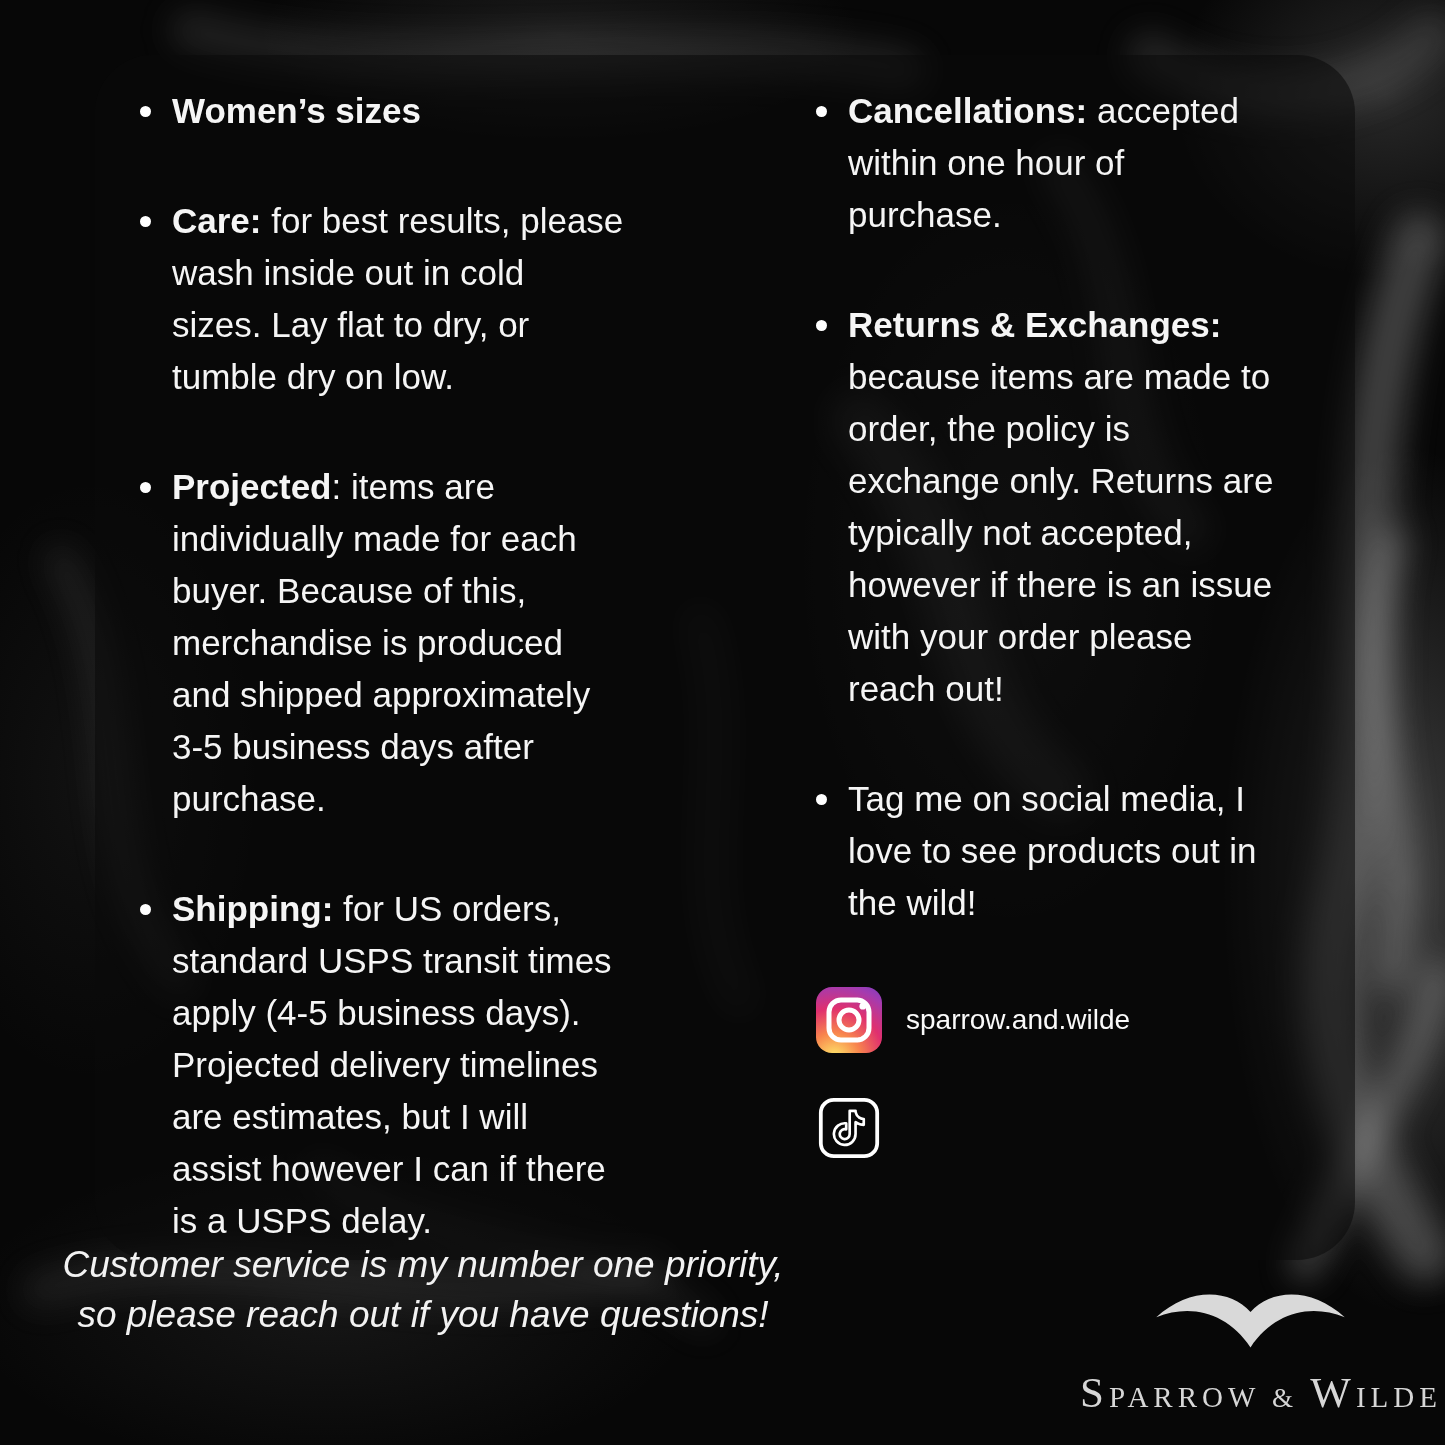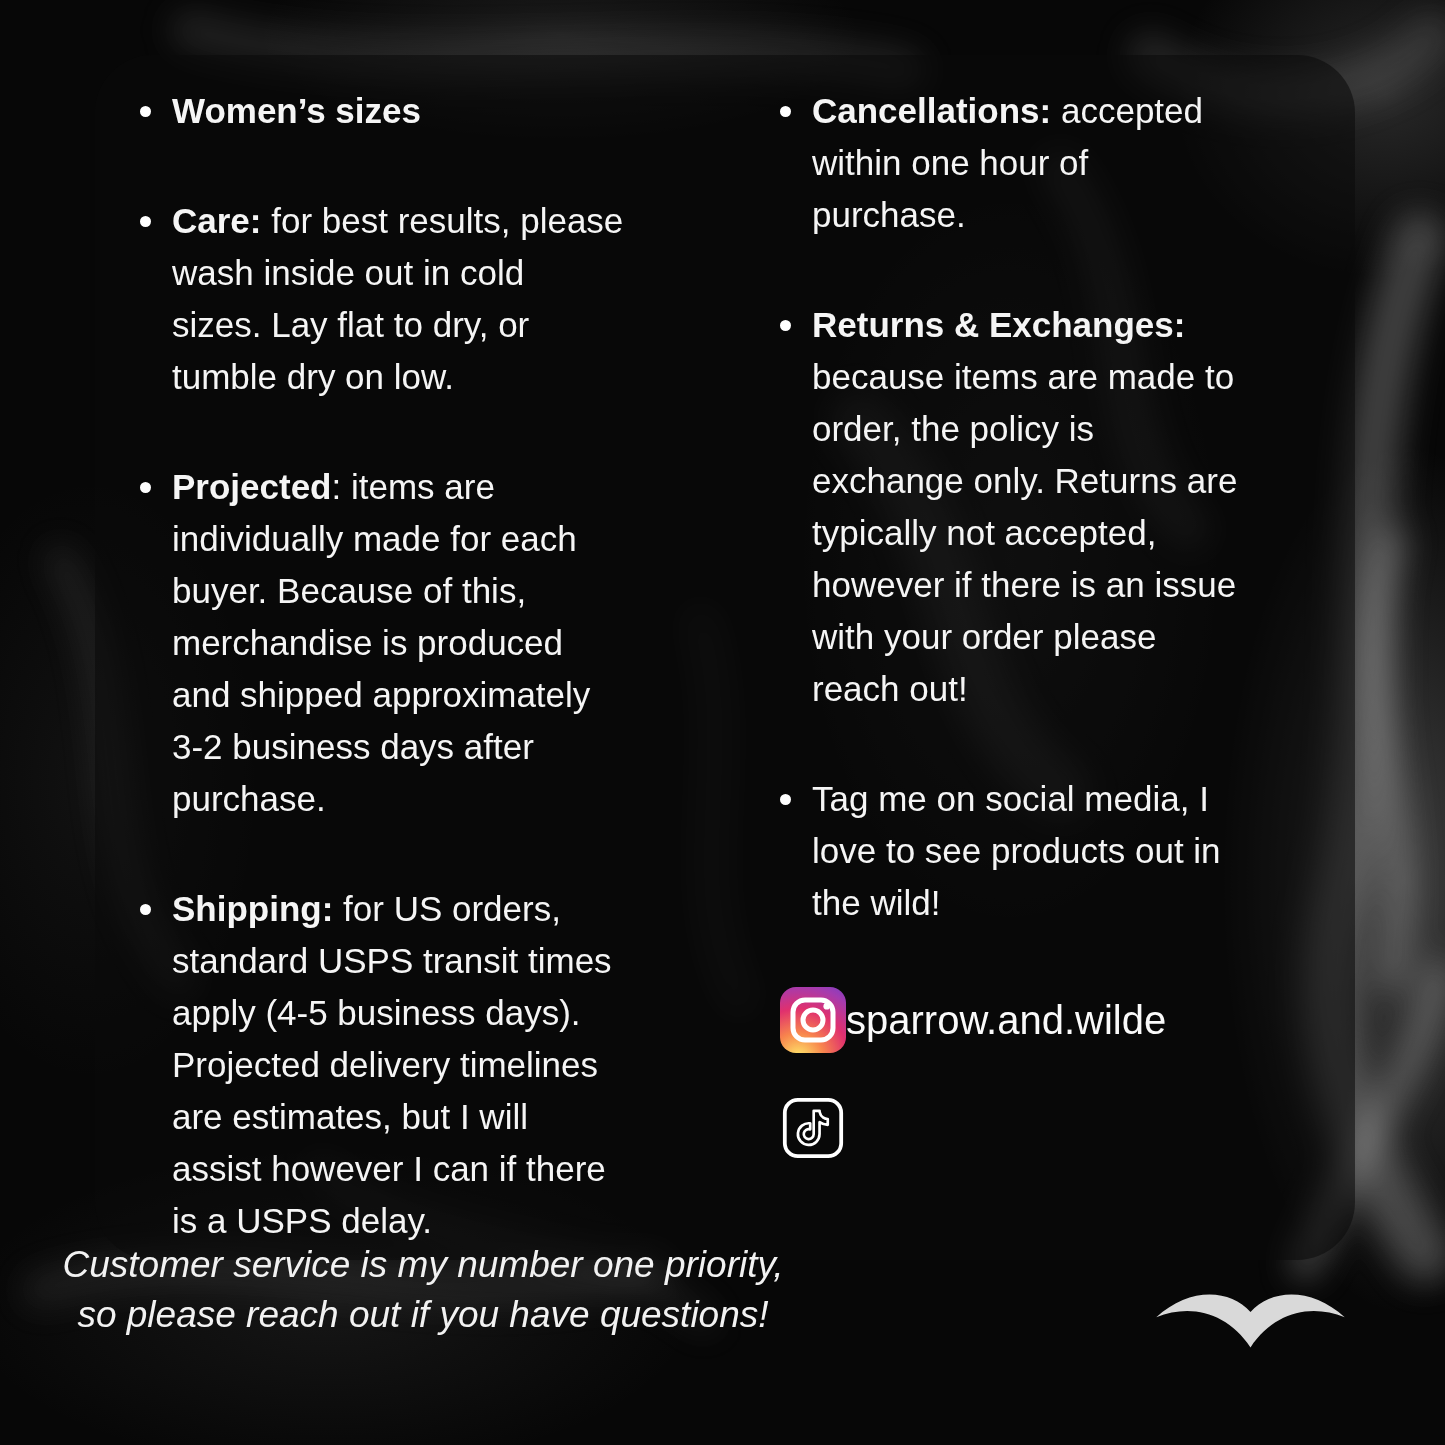--- a/index.html
+++ b/index.html
@@ -21,38 +21,38 @@
   .smoke{position:absolute;left:0;top:0;}
   .card{
     position:absolute;
     left:95px;top:55px;
     width:1260px;height:1205px;
     box-sizing:border-box;
     border-radius:58px;
     background:rgba(10,10,10,0.58);
     padding:30px 45px 0 45px;
     display:flex;
-    gap:70px;
+    gap:106px;
   }
   .col{box-sizing:border-box;}
   .col-left{flex:0 0 570px;}
   .col-right{flex:1;}
   .item{display:flex;margin-bottom:58px;}
   .dot{
     flex:0 0 11px;width:11px;height:11px;border-radius:50%;
     background:#fff;margin-top:21px;margin-right:21px;
   }
   .item-text{
     flex:1;font-size:35px;line-height:52px;
     white-space:pre-line;
   }
   .lead{font-weight:700;}
   .social{margin-top:52px;}
   .social-row{display:flex;align-items:center;margin-bottom:42px;}
-  .social-handle{font-size:40px;color:#fafafa;}
+  .social-handle{font-size:28px;margin-left:24px;color:#fafafa;}
   .ig-badge{
     width:66px;height:66px;border-radius:16px;
     background:radial-gradient(circle at 28% 108%, #fdd865 6%, #f8854d 30%, #e0306e 58%, #a43bb0 85%, #7b3fc4 100%);
     display:flex;align-items:center;justify-content:center;
   }
   .tt-badge{width:66px;height:66px;}
   .footer-note{
     position:absolute;left:38px;top:1240px;width:770px;
     font-size:37px;line-height:50px;font-style:italic;
     text-align:center;color:#f2f2f2;white-space:pre-line;
@@ -112,21 +112,21 @@
 tumble dry on low.</span></span>
       </div>
 
       <div class="item">
         <span class="dot"></span>
         <span class="item-text"><span class="lead">Projected</span><span>: items are
 individually made for each
 buyer. Because of this,
 merchandise is produced
 and shipped approximately
-3-2 business days after
+3-5 business days after
 purchase.</span></span>
       </div>
 
       <div class="item">
         <span class="dot"></span>
         <span class="item-text"><span class="lead">Shipping:</span><span> for US orders,
 standard USPS transit times
 apply (4-5 business days).
 Projected delivery timelines
 are estimates, but I will
@@ -194,15 +194,16 @@
 
   </div>
 
   <div class="footer-note">Customer service is my number one priority,
 so please reach out if you have questions!</div>
 
   <div class="brand">
     <svg class="brand-bird" width="205" height="72" viewBox="0 0 300 110">
       <path d="M6,54 C56,8 118,10 150,46 C182,10 244,8 294,54 C242,33 186,46 150,100 C114,46 58,33 6,54 Z" fill="#d9d9d9"></path>
     </svg>
+    <div class="brand-text"><span class="brand-big">S</span><span>PARROW</span><span> </span><span class="brand-amp">&amp;</span><span> </span><span class="brand-big">W</span><span>ILDE</span></div>
   </div>
 
 </div>
 
 </body></html>

